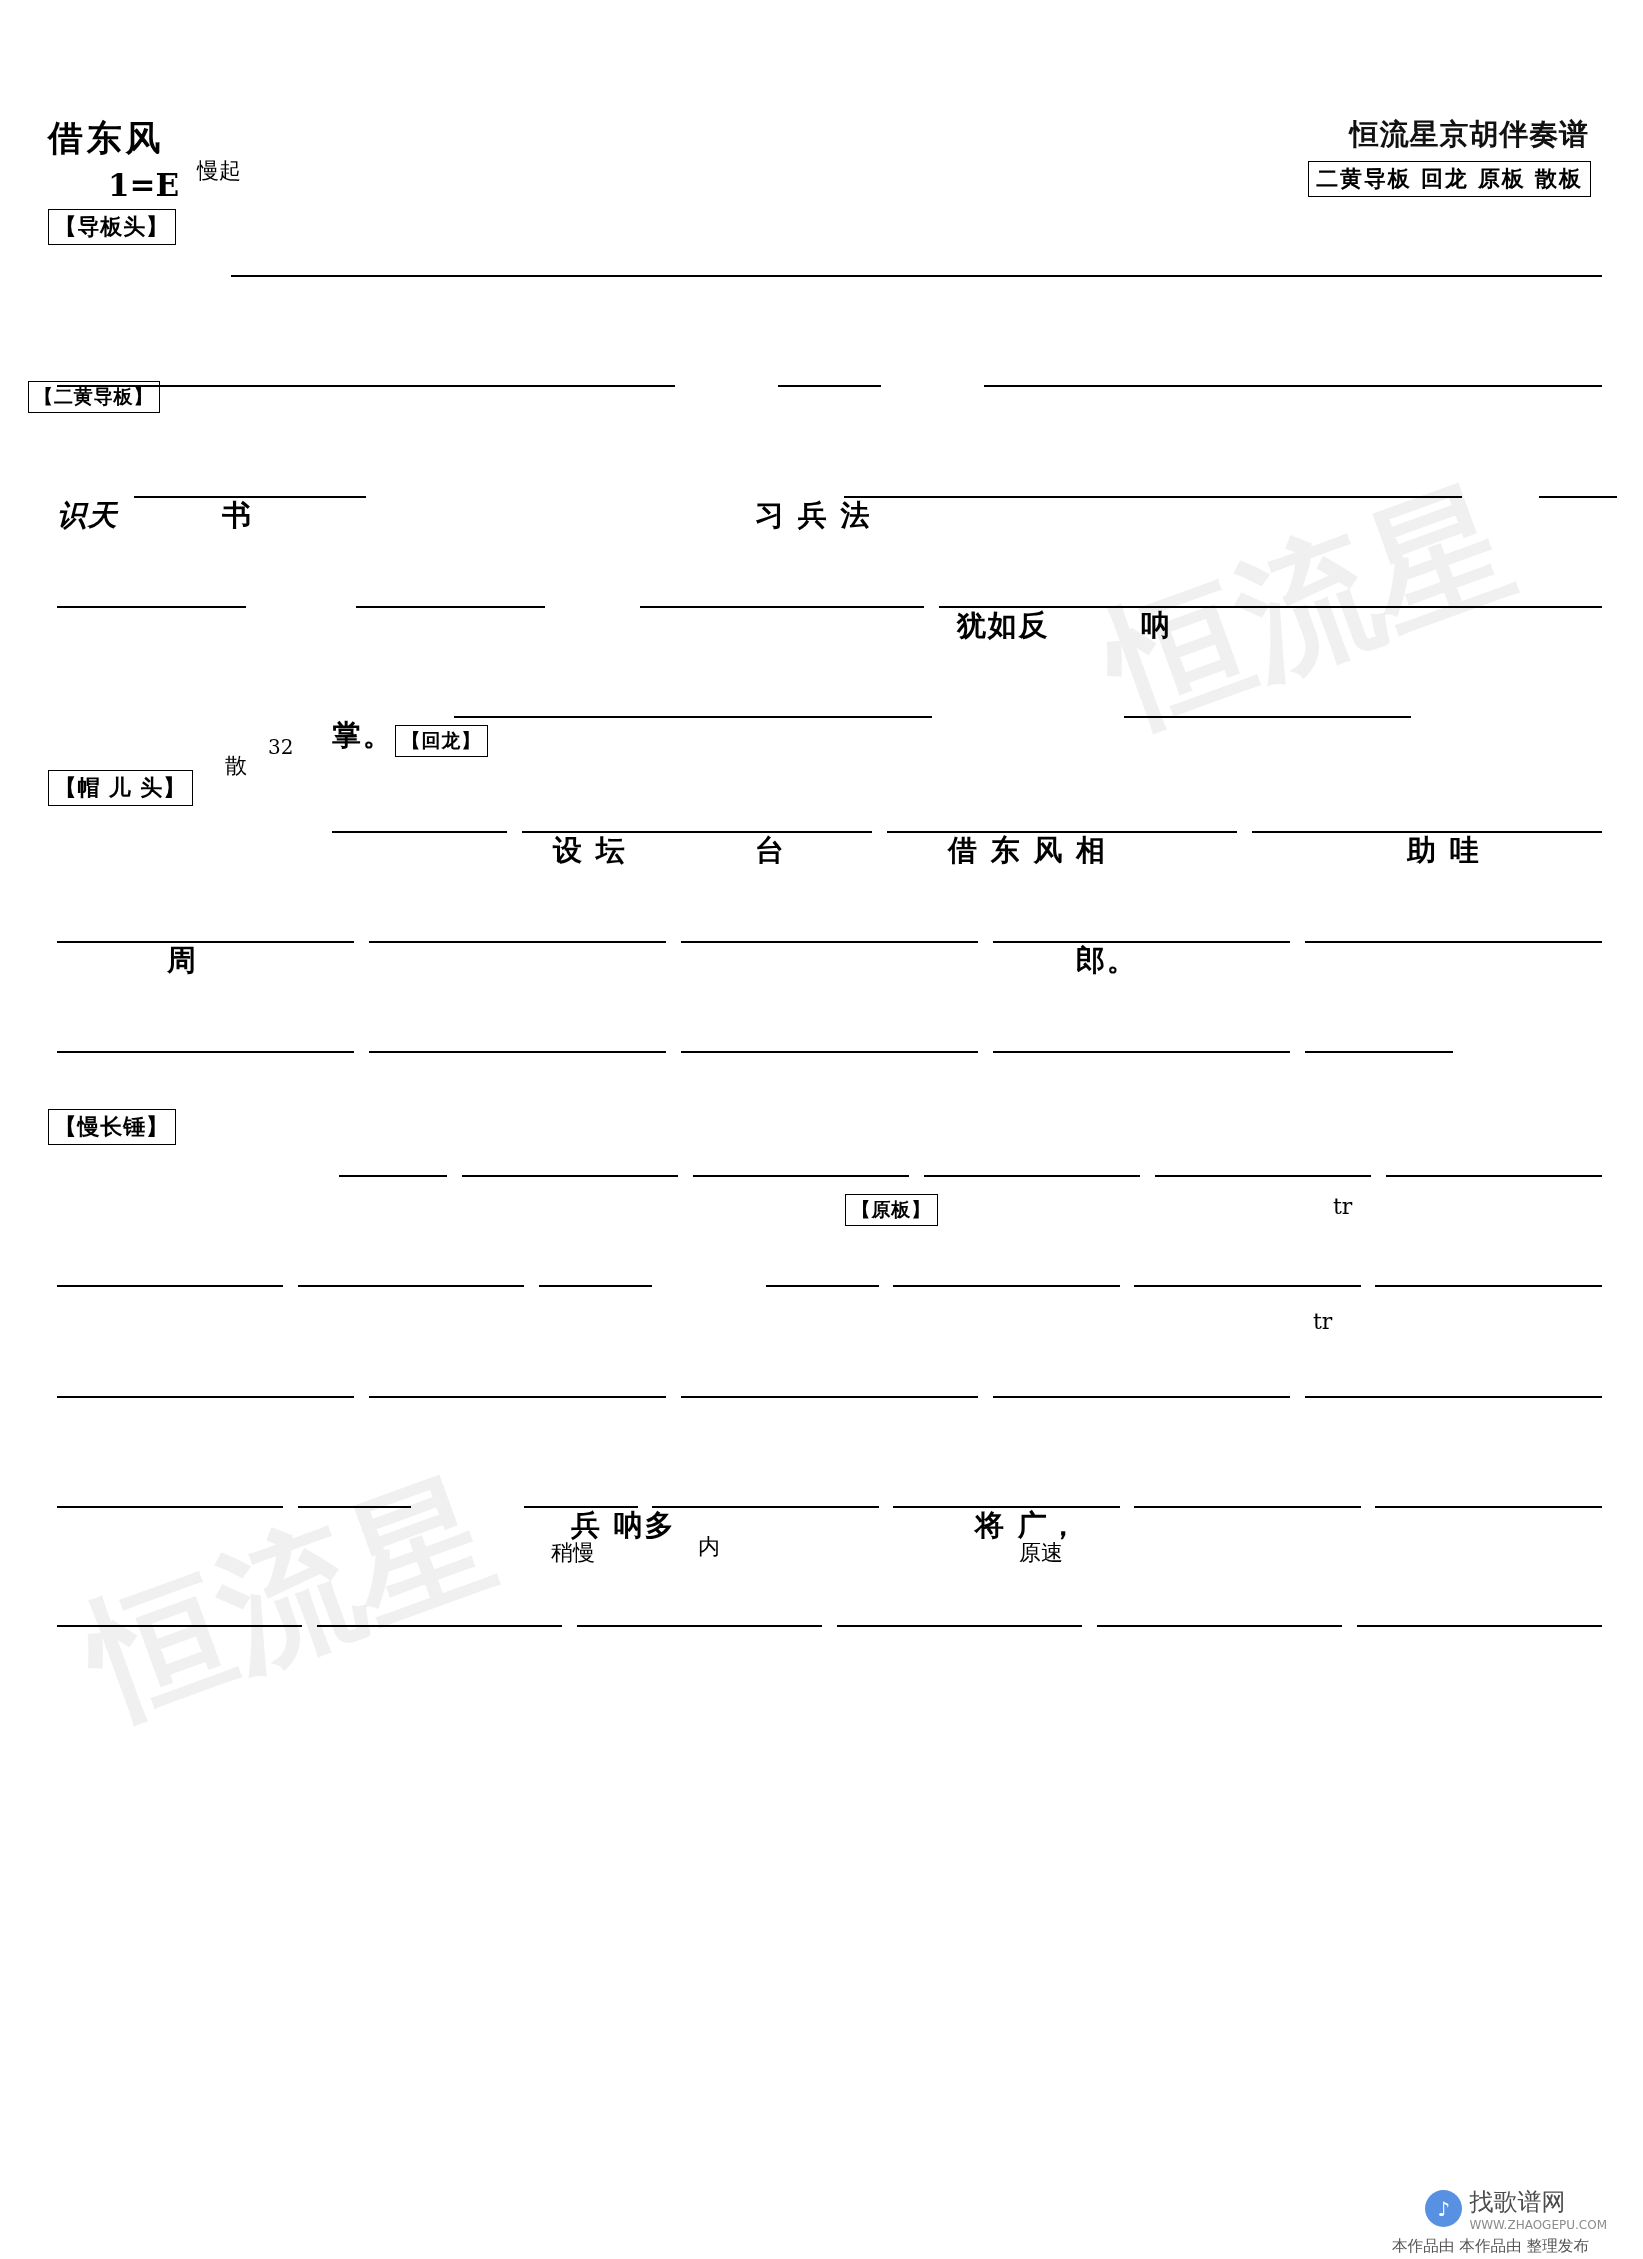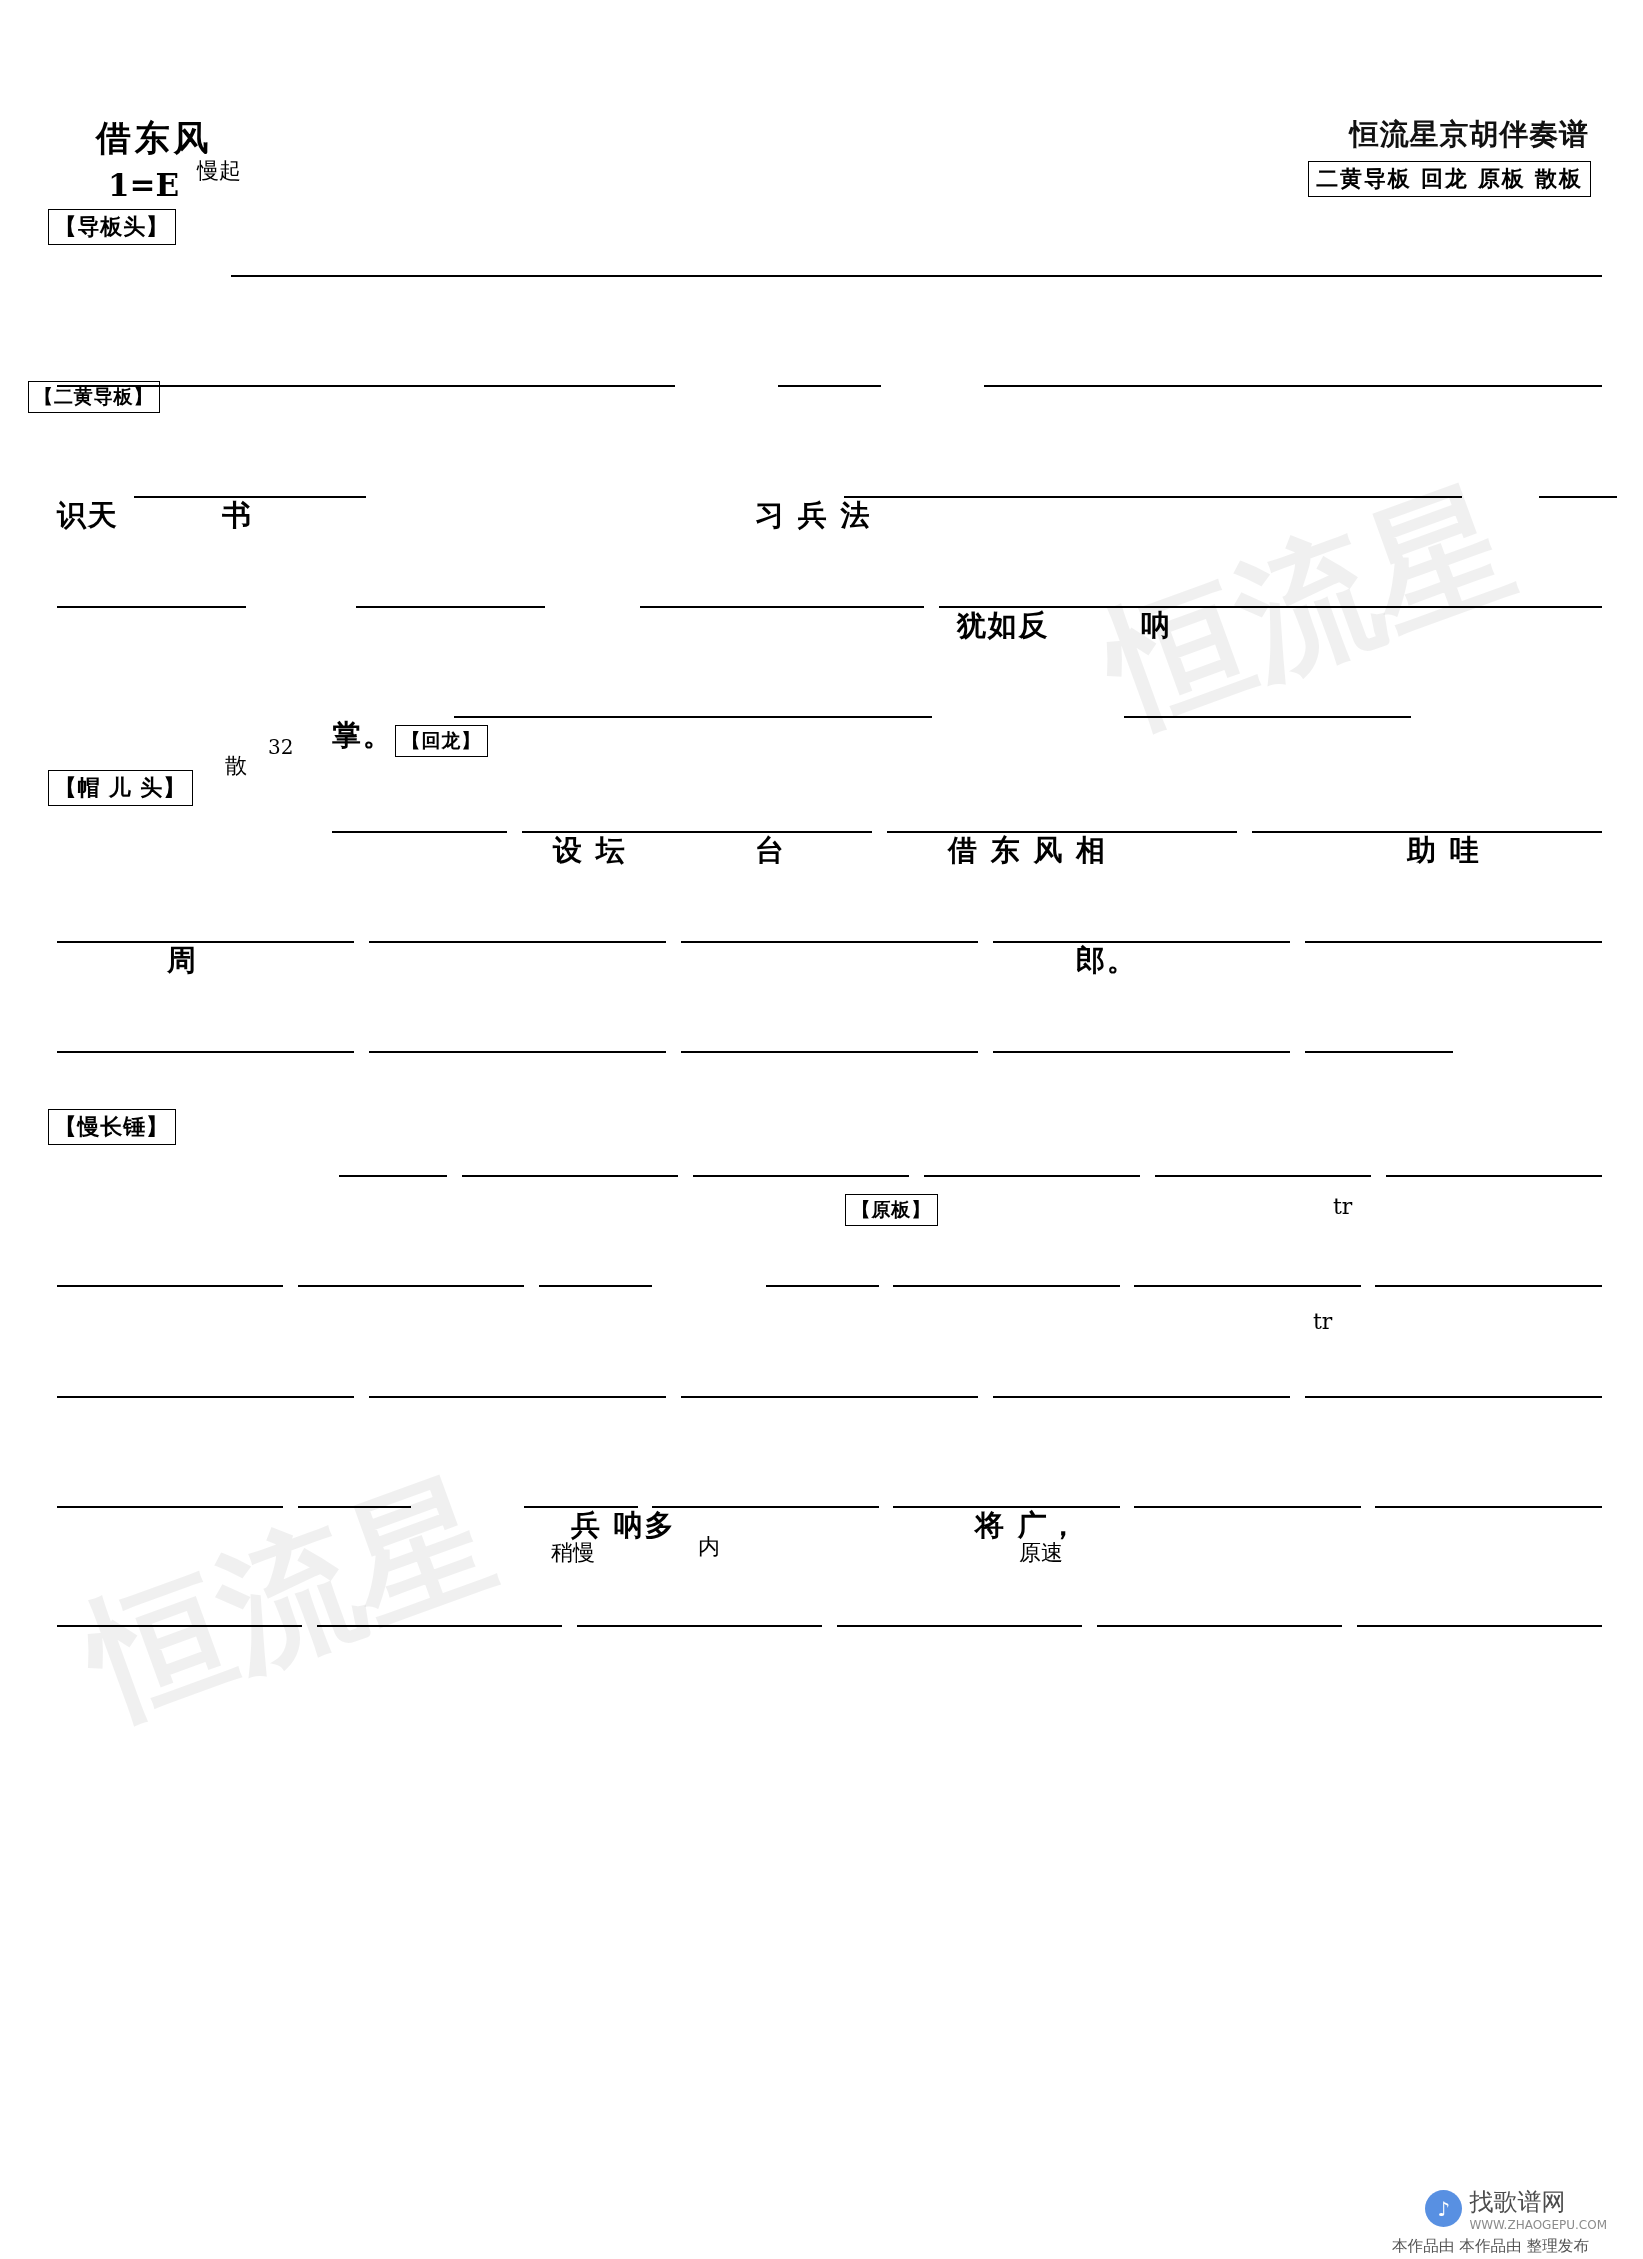--- a/index.html
+++ b/index.html
@@ -24,21 +24,20 @@
 
   
   .hdr-left {
     position: absolute;
     left: 48px;
     top: 115px;
     font-family: Liberation Sans, sans-serif;
     font-weight: bold;
     font-size: 35px;
     letter-spacing: 3.7px;
-    margin-left: 48px;
   }
   .hdr-key {
     position: absolute;
     left: 108px;
     top: 167px;
     font-family: "DejaVu Serif", serif;
     font-weight: bold;
     font-size: 31px;
   }
   .hdr-title {
@@ -286,21 +285,21 @@
           <div class="cell beam1" style="flex: 1 1 auto; text-align: center;"></div>
           <div class="cell beam1" style="flex: 1 1 auto; text-align: center;"></div>
           <div class="cell beam1" style="flex: 1 1 auto; text-align: center;"></div>
           <div class="cell beam1" style="flex: 1 1 auto; text-align: center;"></div>
           <div class="cell beam1" style="flex: 1 1 auto; text-align: center;"></div>
           <div class="cell beam1" style="flex: 1 1 auto; text-align: center;"></div>
           <div class="cell" style="flex: 1 1 auto; text-align: center;"></div>
           <div class="cell beam1" style="flex: 1 1 auto; text-align: center;"></div>
         </div>
         <div class="lyrics">
-          <span class="lyric" style="left: 0px;">识天</span>
+          <span class="lyric" style="left: 0px; font-style: italic;">识天</span>
           <span class="lyric" style="left: 165px;">书</span>
           <span class="lyric" style="left: 698px;">习 兵 法</span>
         </div>
       </div>
       <div class="line" style="top: 542px;">
         <div class="staff">
           <div class="cell beam1" style="flex: 1 1 auto; text-align: center;"></div>
           <div class="cell beam1" style="flex: 1 1 auto; text-align: center;"></div>
           <div class="cell" style="flex: 1 1 auto; text-align: center;"></div>
           <div class="cell bar" style="flex: 0 0 auto; text-align: center;"></div>

